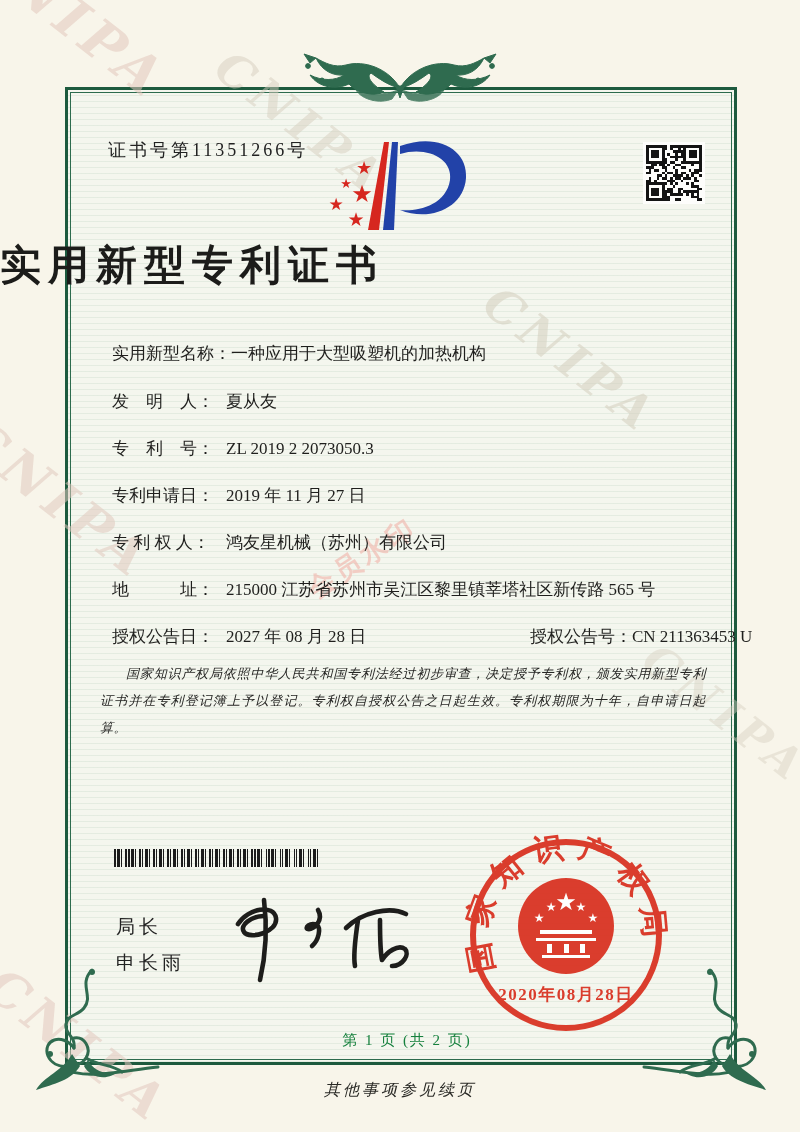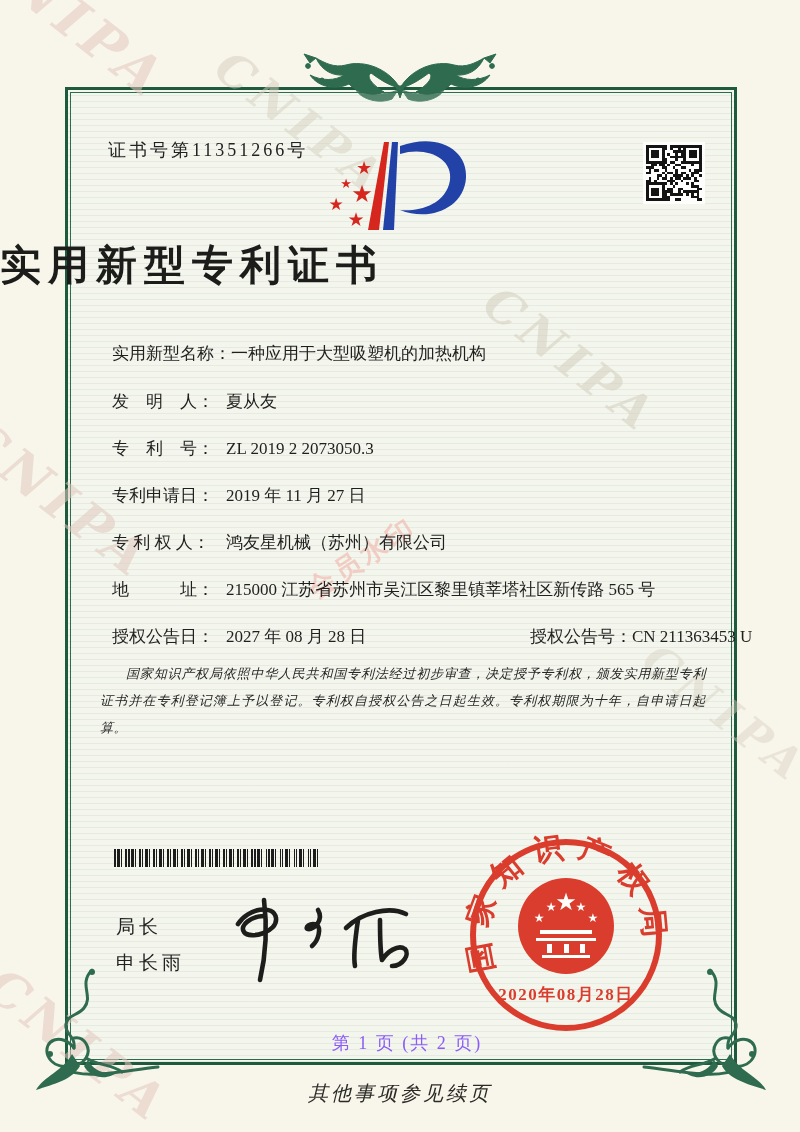--- a/index.html
+++ b/index.html
@@ -89,25 +89,25 @@
   .issuer-title { position:absolute; left:116px; top:914px; font-size:19px; letter-spacing:4px;
     font-family:"Liberation Sans","DejaVu Sans",sans-serif; color:#222; }
   .issuer-name  { position:absolute; left:116px; top:950px; font-size:19px; letter-spacing:4px;
     font-family:"Liberation Sans","DejaVu Sans",sans-serif; color:#222; }
   .signature { position:absolute; left:222px; top:892px; }
 
   .seal { position:absolute; left:458px; top:828px; }
 
   .page-note {
     position:absolute; left:0; top:1031px; width:100%;
-    text-align:center; font-size:18px; letter-spacing:2px; color:#8b5cf6;padding-left:14px;
+    text-align:center; font-size:15px; letter-spacing:2px; color:#15803d;padding-left:14px;
   }
   .footer-note {
     position:absolute; left:0; top:1080px; width:100%;
-    text-align:center; font-size:20px; font-style:italic;
+    text-align:center; font-size:16px; font-style:italic;
     letter-spacing:3px; color:#2a2a26; z-index:4;
   }
 </style>
 </head>
 <body>
 
 <div class="page">
 
   <div class="wm wm1">CNIPA</div>
   <div class="wm wm2">CNIPA</div>

